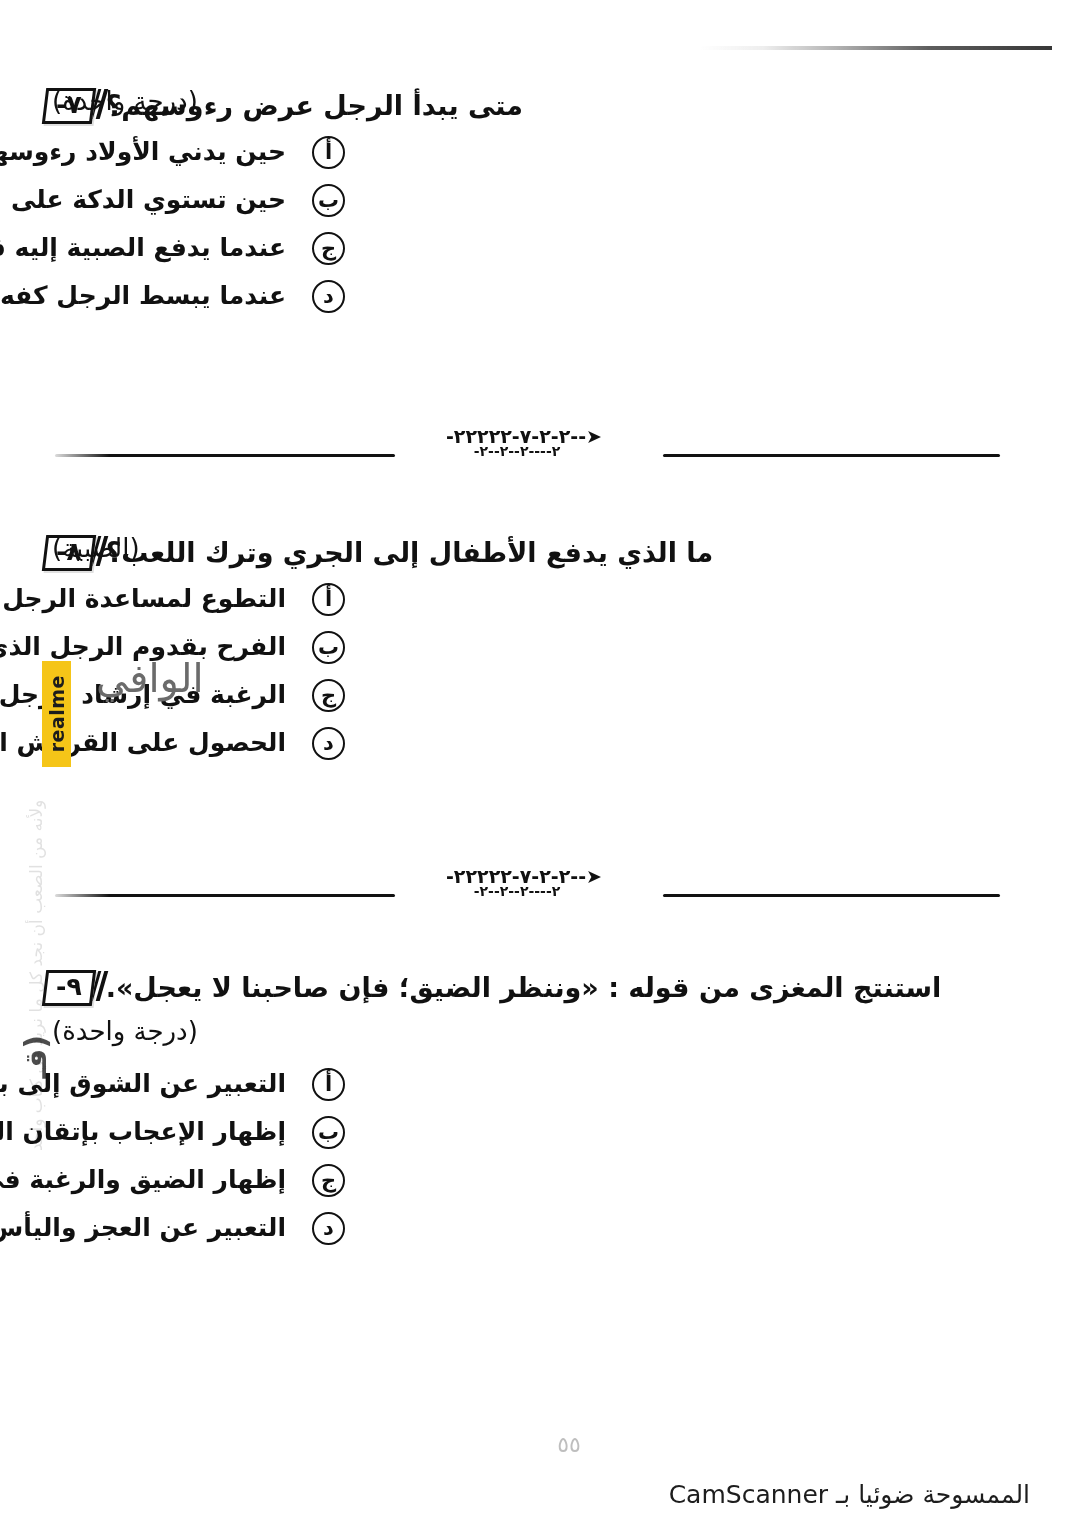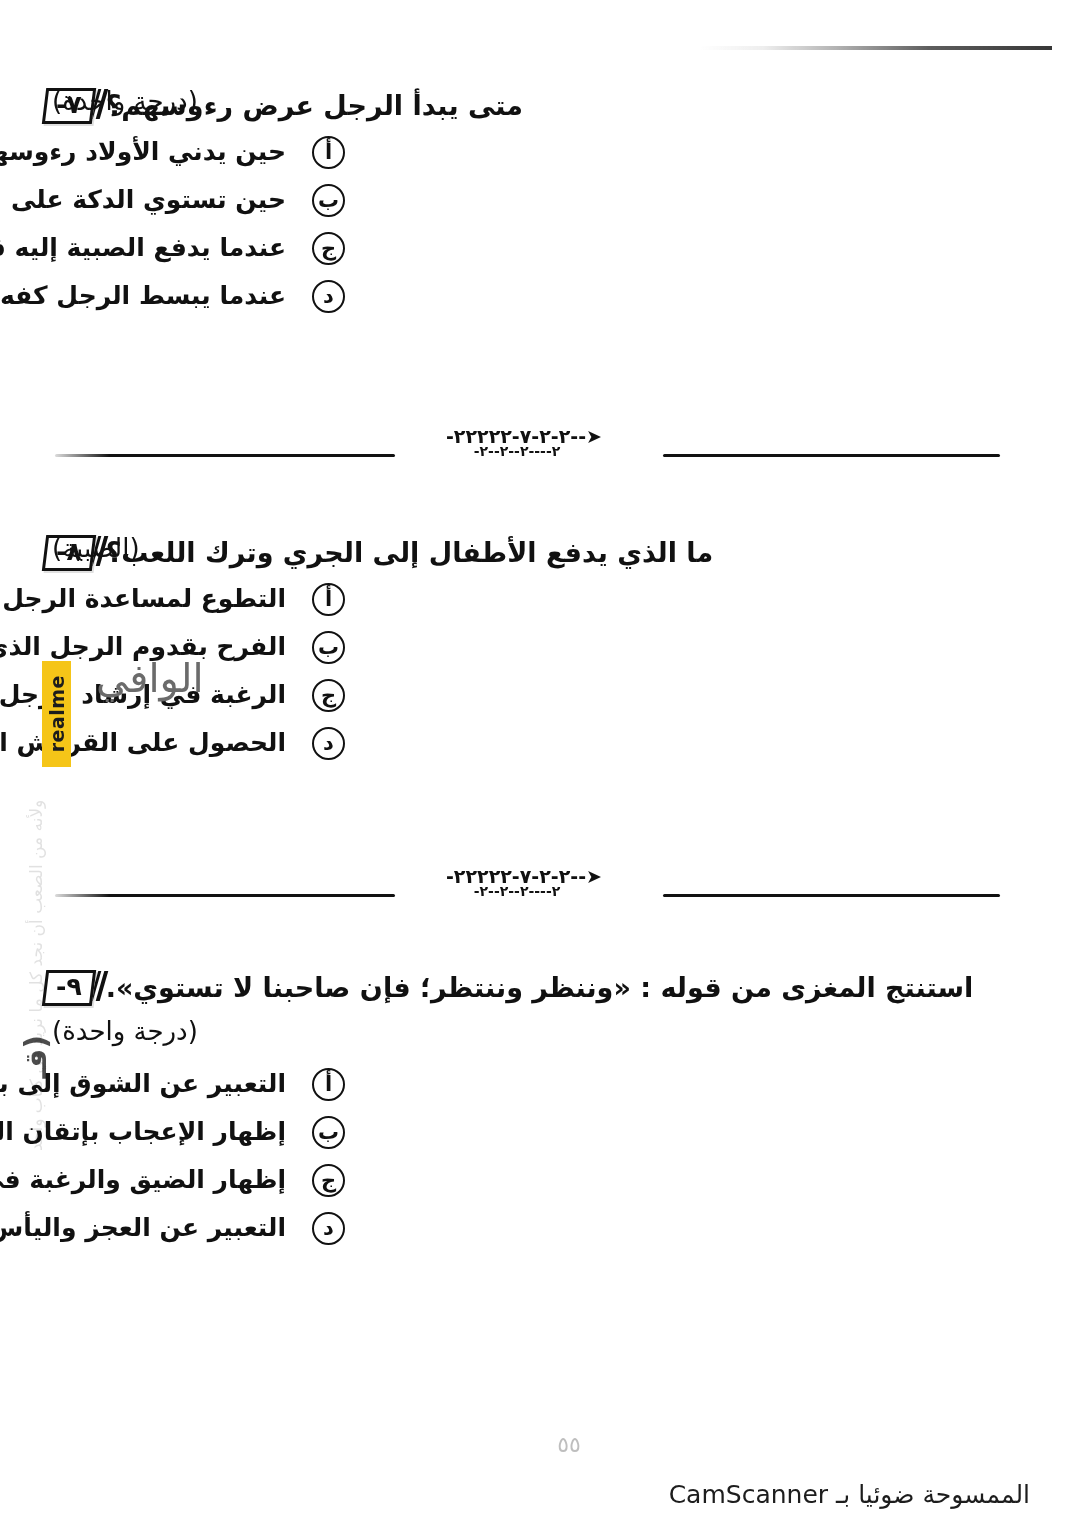--- a/index.html
+++ b/index.html
@@ -356,21 +356,21 @@
       <span>➤--٢-٢-٧-٢٢٢٢٢-</span>
       <span class="row2">٢----٢--٢--٢-</span>
     </div>
   </div>
 
   <div class="question" style="top:968px;">
     <div class="q-head">
       <div class="q-marker">
         <span class="slash"></span><span class="slash thin"></span><span class="mbox"><i>٩-</i></span>
       </div>
-      <div class="q-title">استنتج المغزى من قوله : «وننظر وننتظر؛ فإن صاحبنا لا تستوي».</div>
+      <div class="q-title">استنتج المغزى من قوله : «وننظر الضيق؛ فإن صاحبنا لا يعجل».</div>
     </div>
     <div class="q-marks" style="left:52px; top:48px;">(درجة واحدة)</div>
 
     <div class="options" style="margin-top:62px;">
       <div class="opt-row" style="padding-right:735px;">
         <div class="opt-circle">أ</div>
         <div class="opt-text">التعبير عن الشوق إلى بدء عرض الصور.</div>
       </div>
       <div class="opt-row" style="padding-right:735px;">
         <div class="opt-circle">ب</div>

